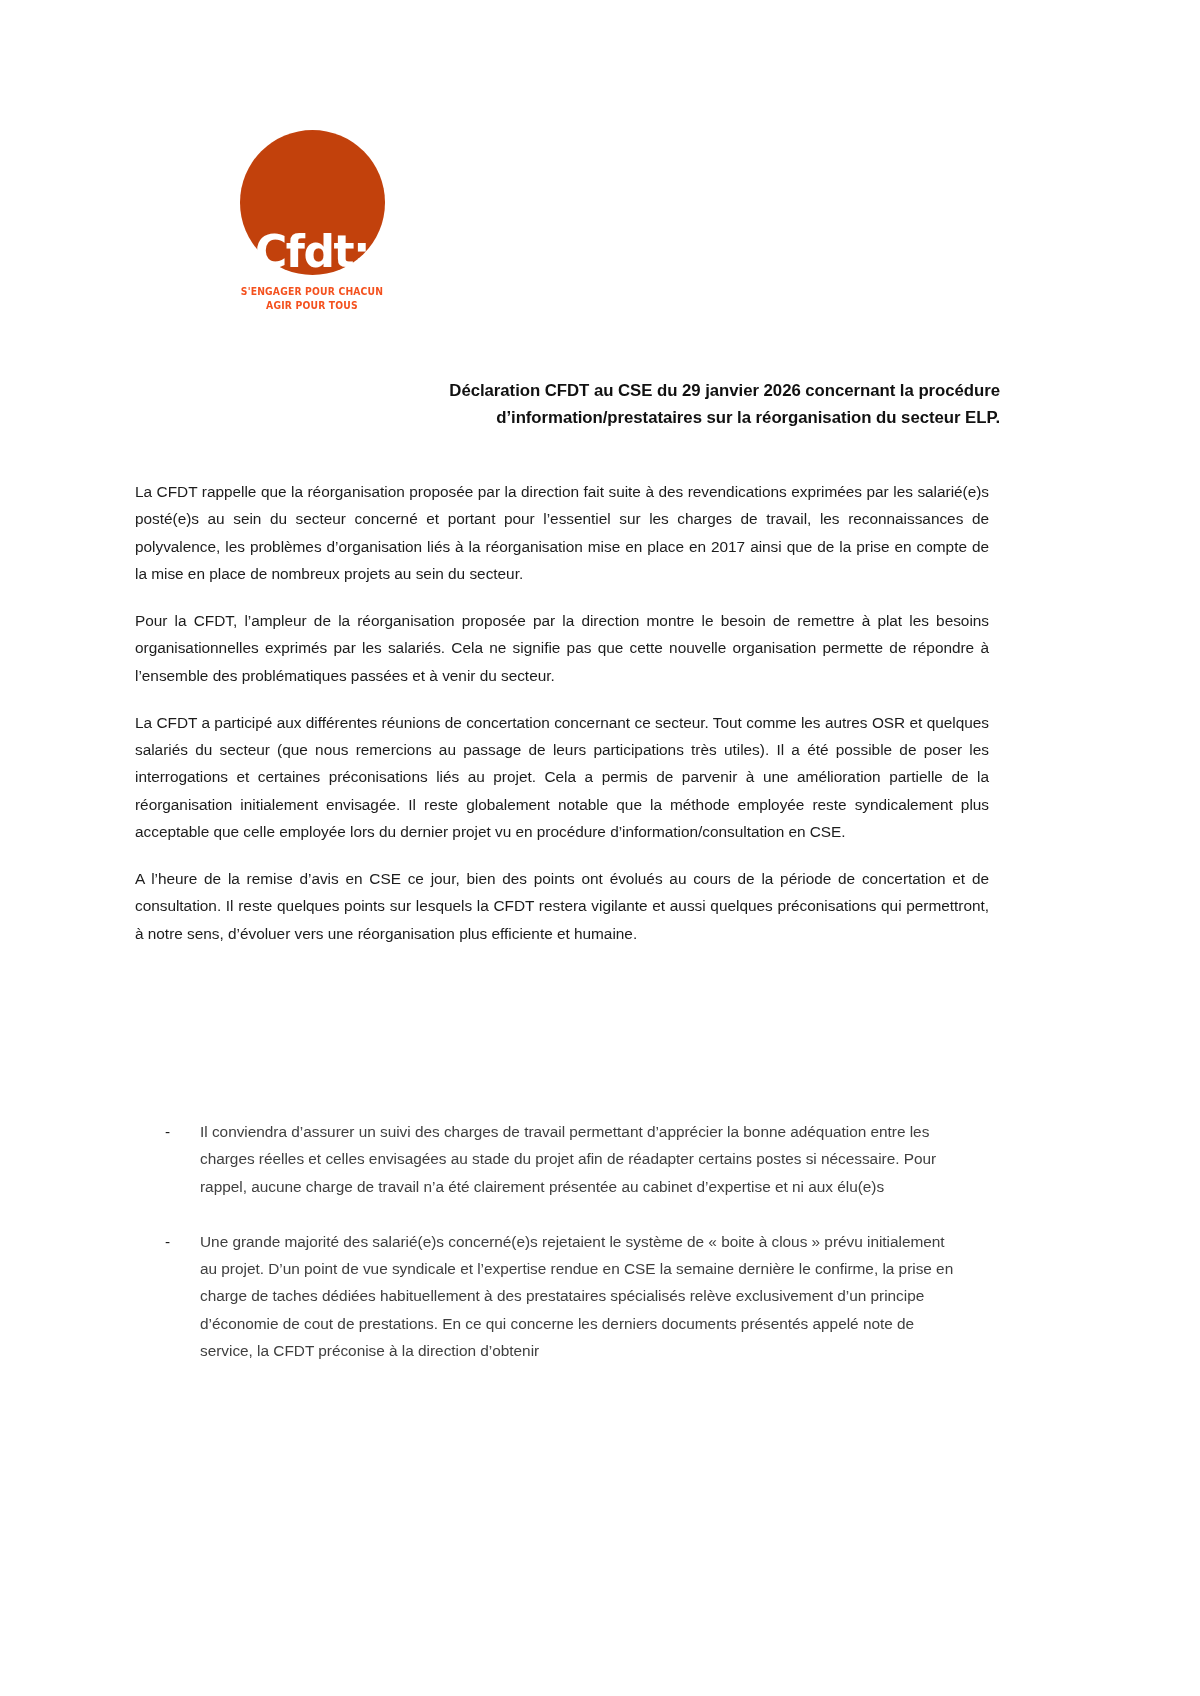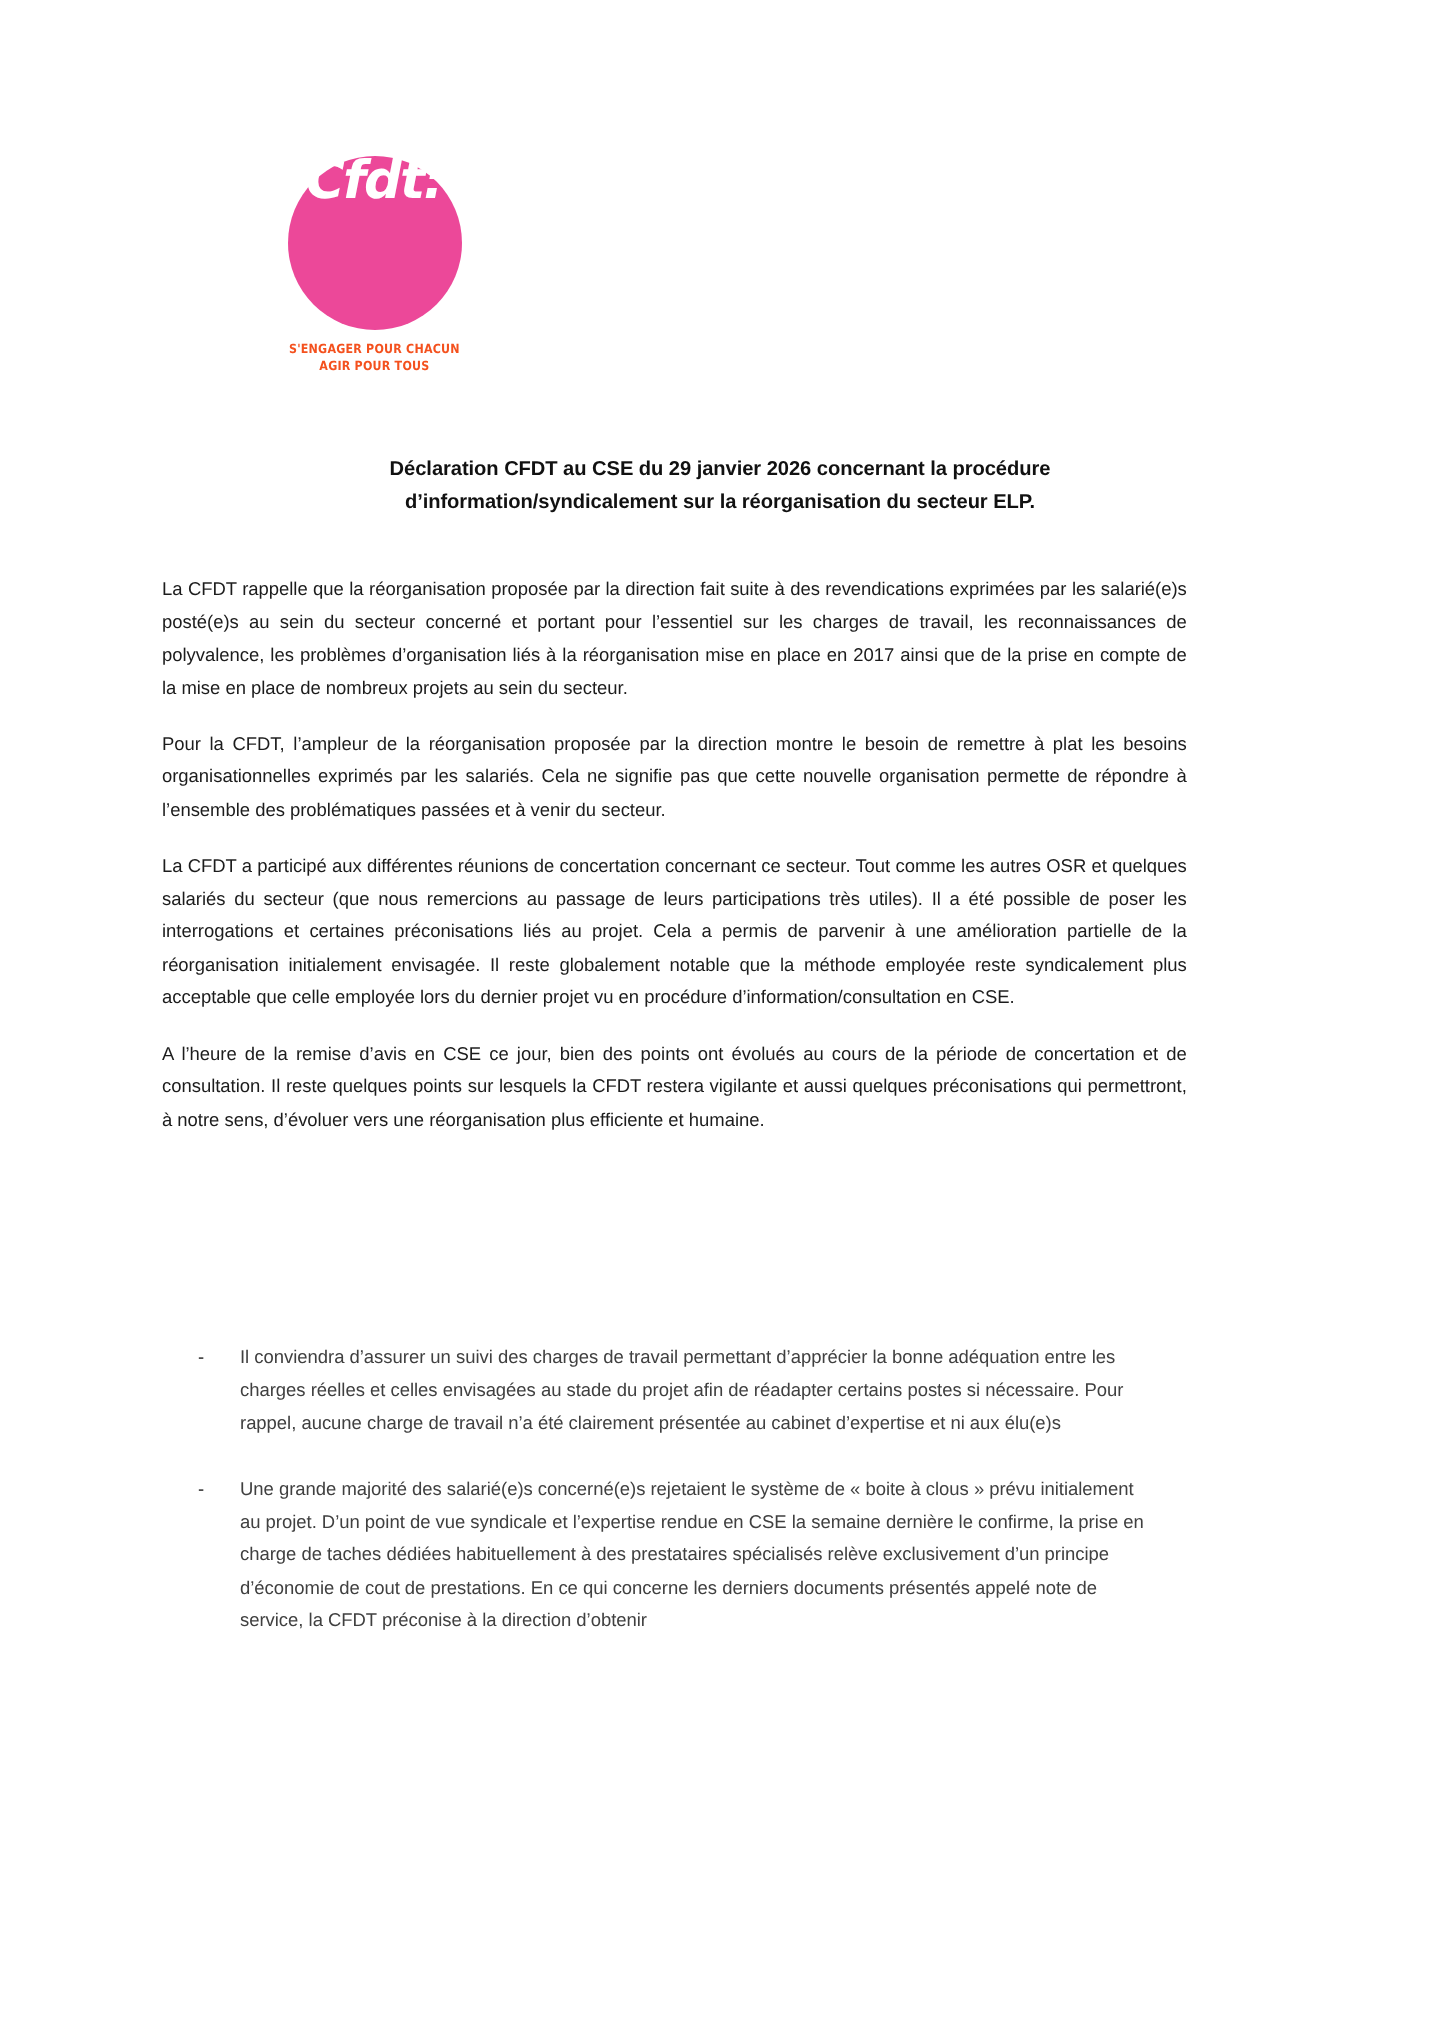--- a/index.html
+++ b/index.html
@@ -31,27 +31,26 @@
     position: absolute;
     left: 222px;
     top: 130px;
     width: 180px;
     text-align: center;
   }
   .logo-circle {
     width: 145px;
     height: 145px;
     border-radius: 50%;
-    background: #ec4899;
+    background: #c2410c;
     margin: 0 auto;
     position: relative;
     display: flex;
-    align-items: flex-start;
+    align-items: flex-end;
     justify-content: center;
-    font-style: italic;
   }
   .logo-wordmark {
     font-family: "DejaVu Sans", sans-serif;
     font-weight: 700;
     font-size: 44px;
     color: #ffffff;
     letter-spacing: -1.5px;
     line-height: 1;
     transform: translateY(-1px);
   }
@@ -68,21 +67,21 @@
     white-space: nowrap;
   }
   .logo-tagline span { display: block; }
 
   
   .doc-title {
     position: absolute;
     left: 200px;
     top: 366px;
     width: 800px;
-    text-align: center;
+    text-align: right;
     font-weight: 700;
     font-size: 16.8px;
     line-height: 1.62;
     color: #111111;
     letter-spacing: -0.05px;
   }
   .doc-title span { display: block; }
 
   
   .body-wrap {
@@ -144,21 +143,21 @@
       <div class="logo-wordmark">Cfdt:</div>
     </div>
     <div class="logo-tagline">
       <span>S'ENGAGER POUR CHACUN</span>
       <span>AGIR POUR TOUS</span>
     </div>
   </div>
 
   <h1 class="doc-title">
     <span>Déclaration CFDT au CSE du 29 janvier 2026 concernant la procédure</span>
-    <span>d’information/syndicalement sur la réorganisation du secteur ELP.</span>
+    <span>d’information/prestataires sur la réorganisation du secteur ELP.</span>
   </h1>
 
   <div class="body-wrap">
     <p class="para">La CFDT rappelle que la réorganisation proposée par la direction fait suite à des revendications exprimées par les salarié(e)s posté(e)s au sein du secteur concerné et portant pour l’essentiel sur les charges de travail, les reconnaissances de polyvalence, les problèmes d’organisation liés à la réorganisation mise en place en 2017 ainsi que de la prise en compte de la mise en place de nombreux projets au sein du secteur.</p>
     <p class="para">Pour la CFDT, l’ampleur de la réorganisation proposée par la direction montre le besoin de remettre à plat les besoins organisationnelles exprimés par les salariés. Cela ne signifie pas que cette nouvelle organisation permette de répondre à l’ensemble des problématiques passées et à venir du secteur.</p>
     <p class="para">La CFDT a participé aux différentes réunions de concertation concernant ce secteur. Tout comme les autres OSR et quelques salariés du secteur (que nous remercions au passage de leurs participations très utiles). Il a été possible de poser les interrogations et certaines préconisations liés au projet. Cela a permis de parvenir à une amélioration partielle de la réorganisation initialement envisagée. Il reste globalement notable que la méthode employée reste syndicalement plus acceptable que celle employée lors du dernier projet vu en procédure d’information/consultation en CSE.</p>
     <p class="para">A l’heure de la remise d’avis en CSE ce jour, bien des points ont évolués au cours de la période de concertation et de consultation.  Il reste quelques points sur lesquels la CFDT restera vigilante et aussi quelques préconisations qui permettront, à notre sens, d’évoluer vers une réorganisation plus efficiente et humaine.</p>
   </div>
 
   <div class="bullet-list">

